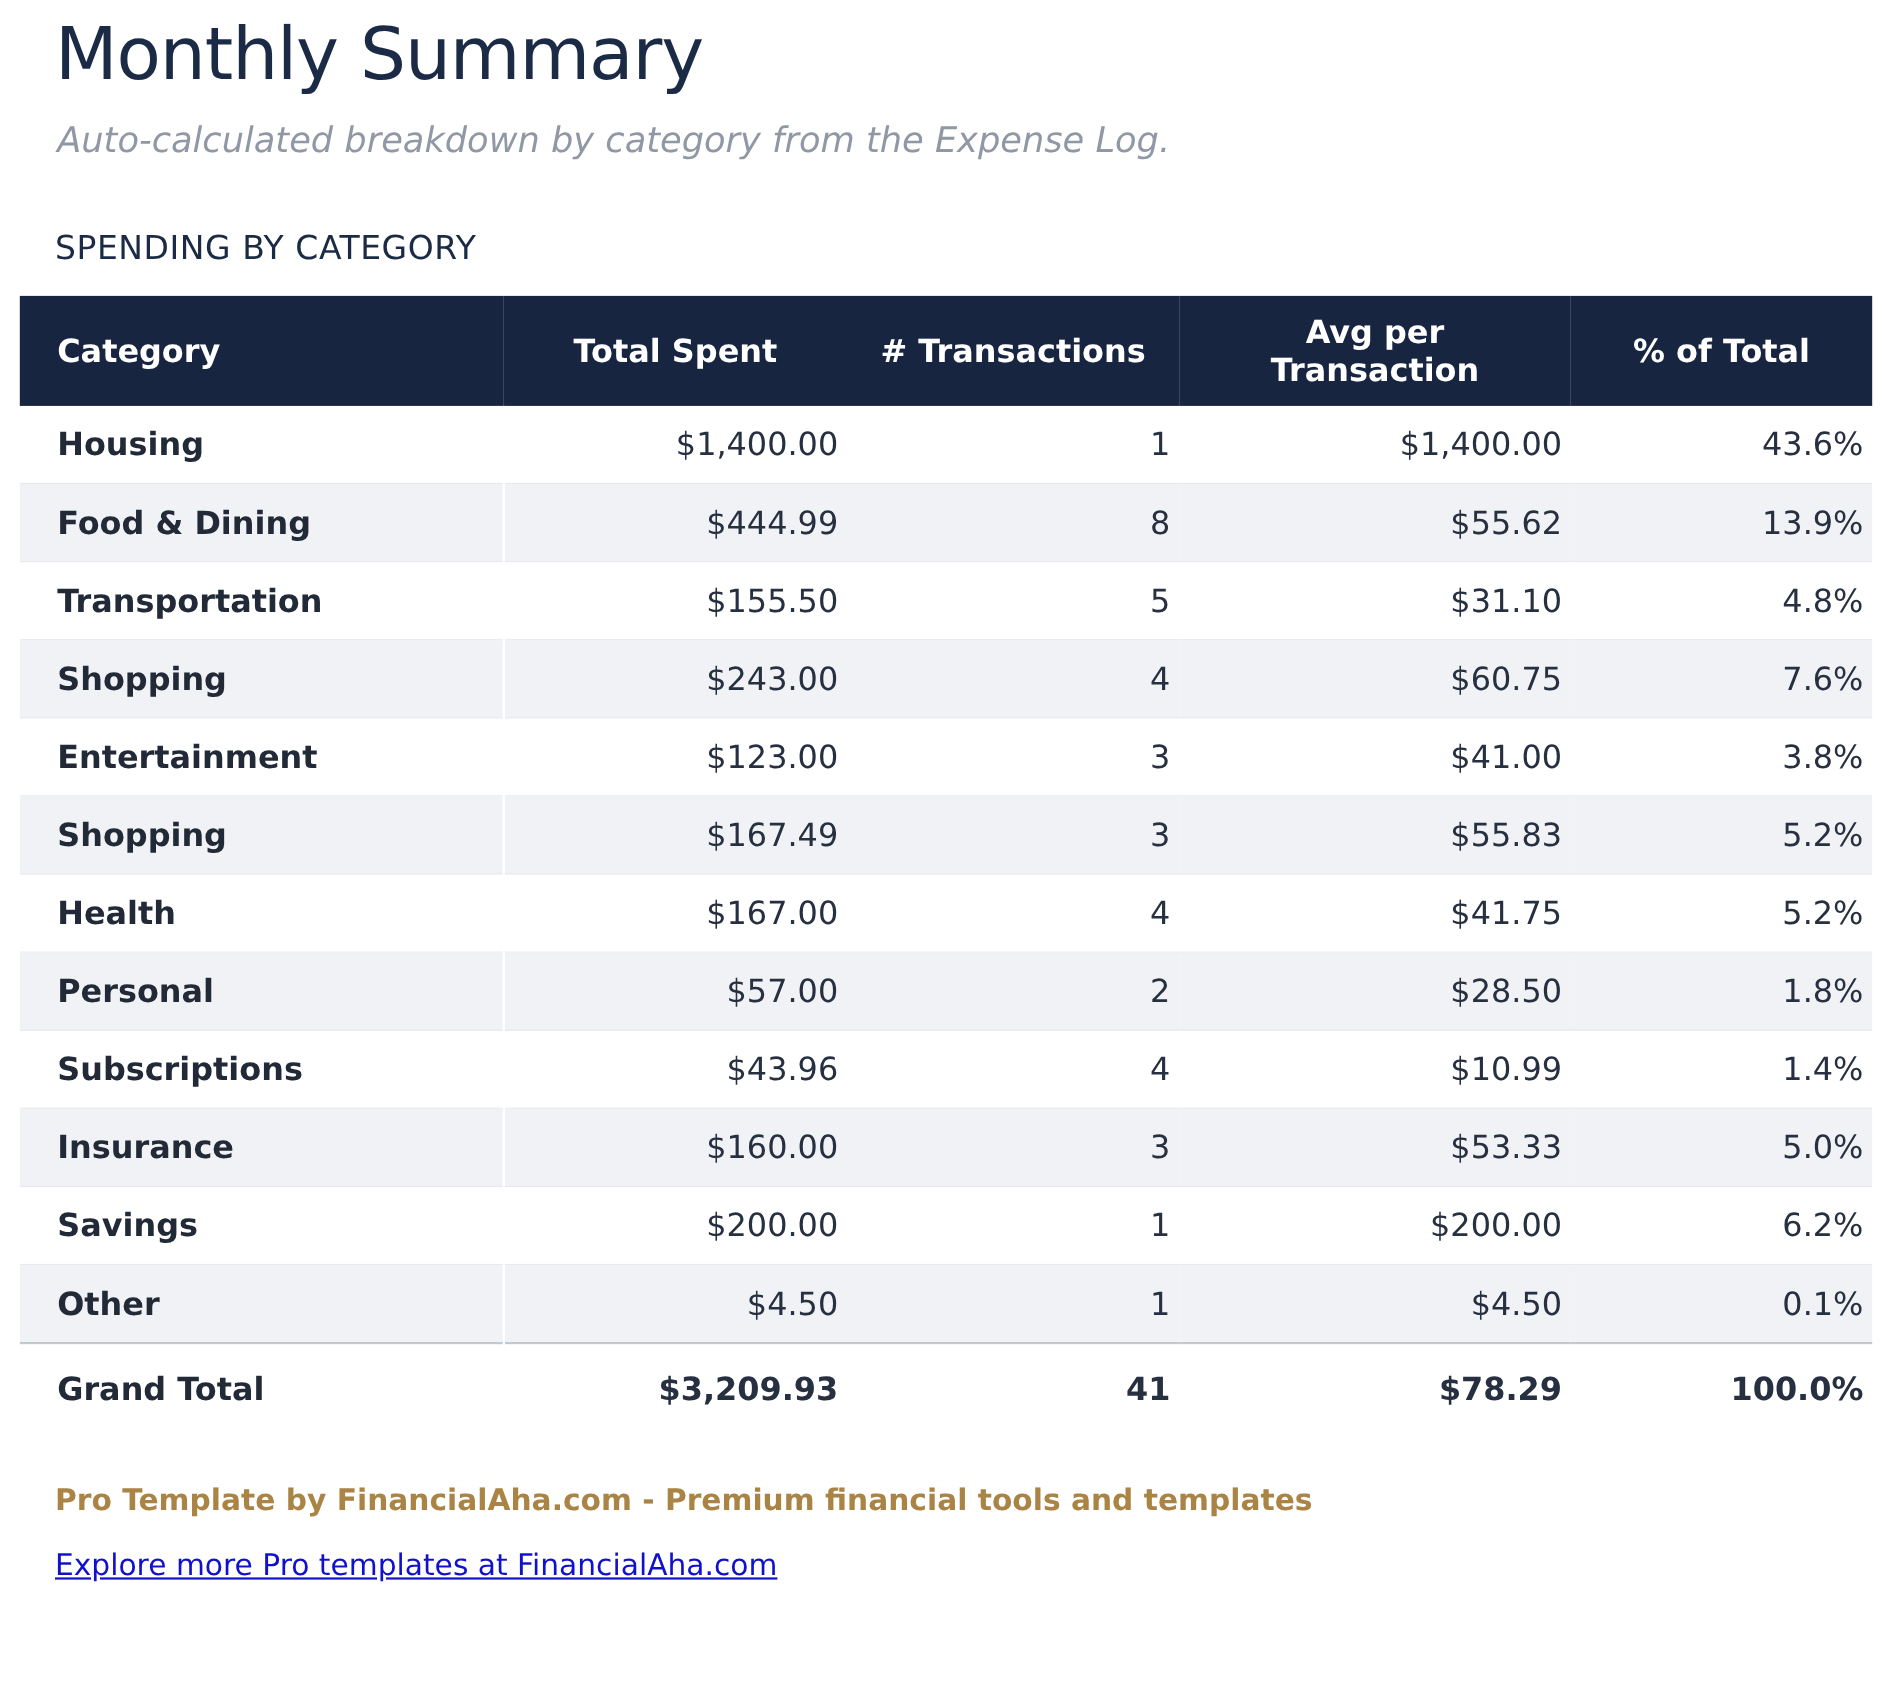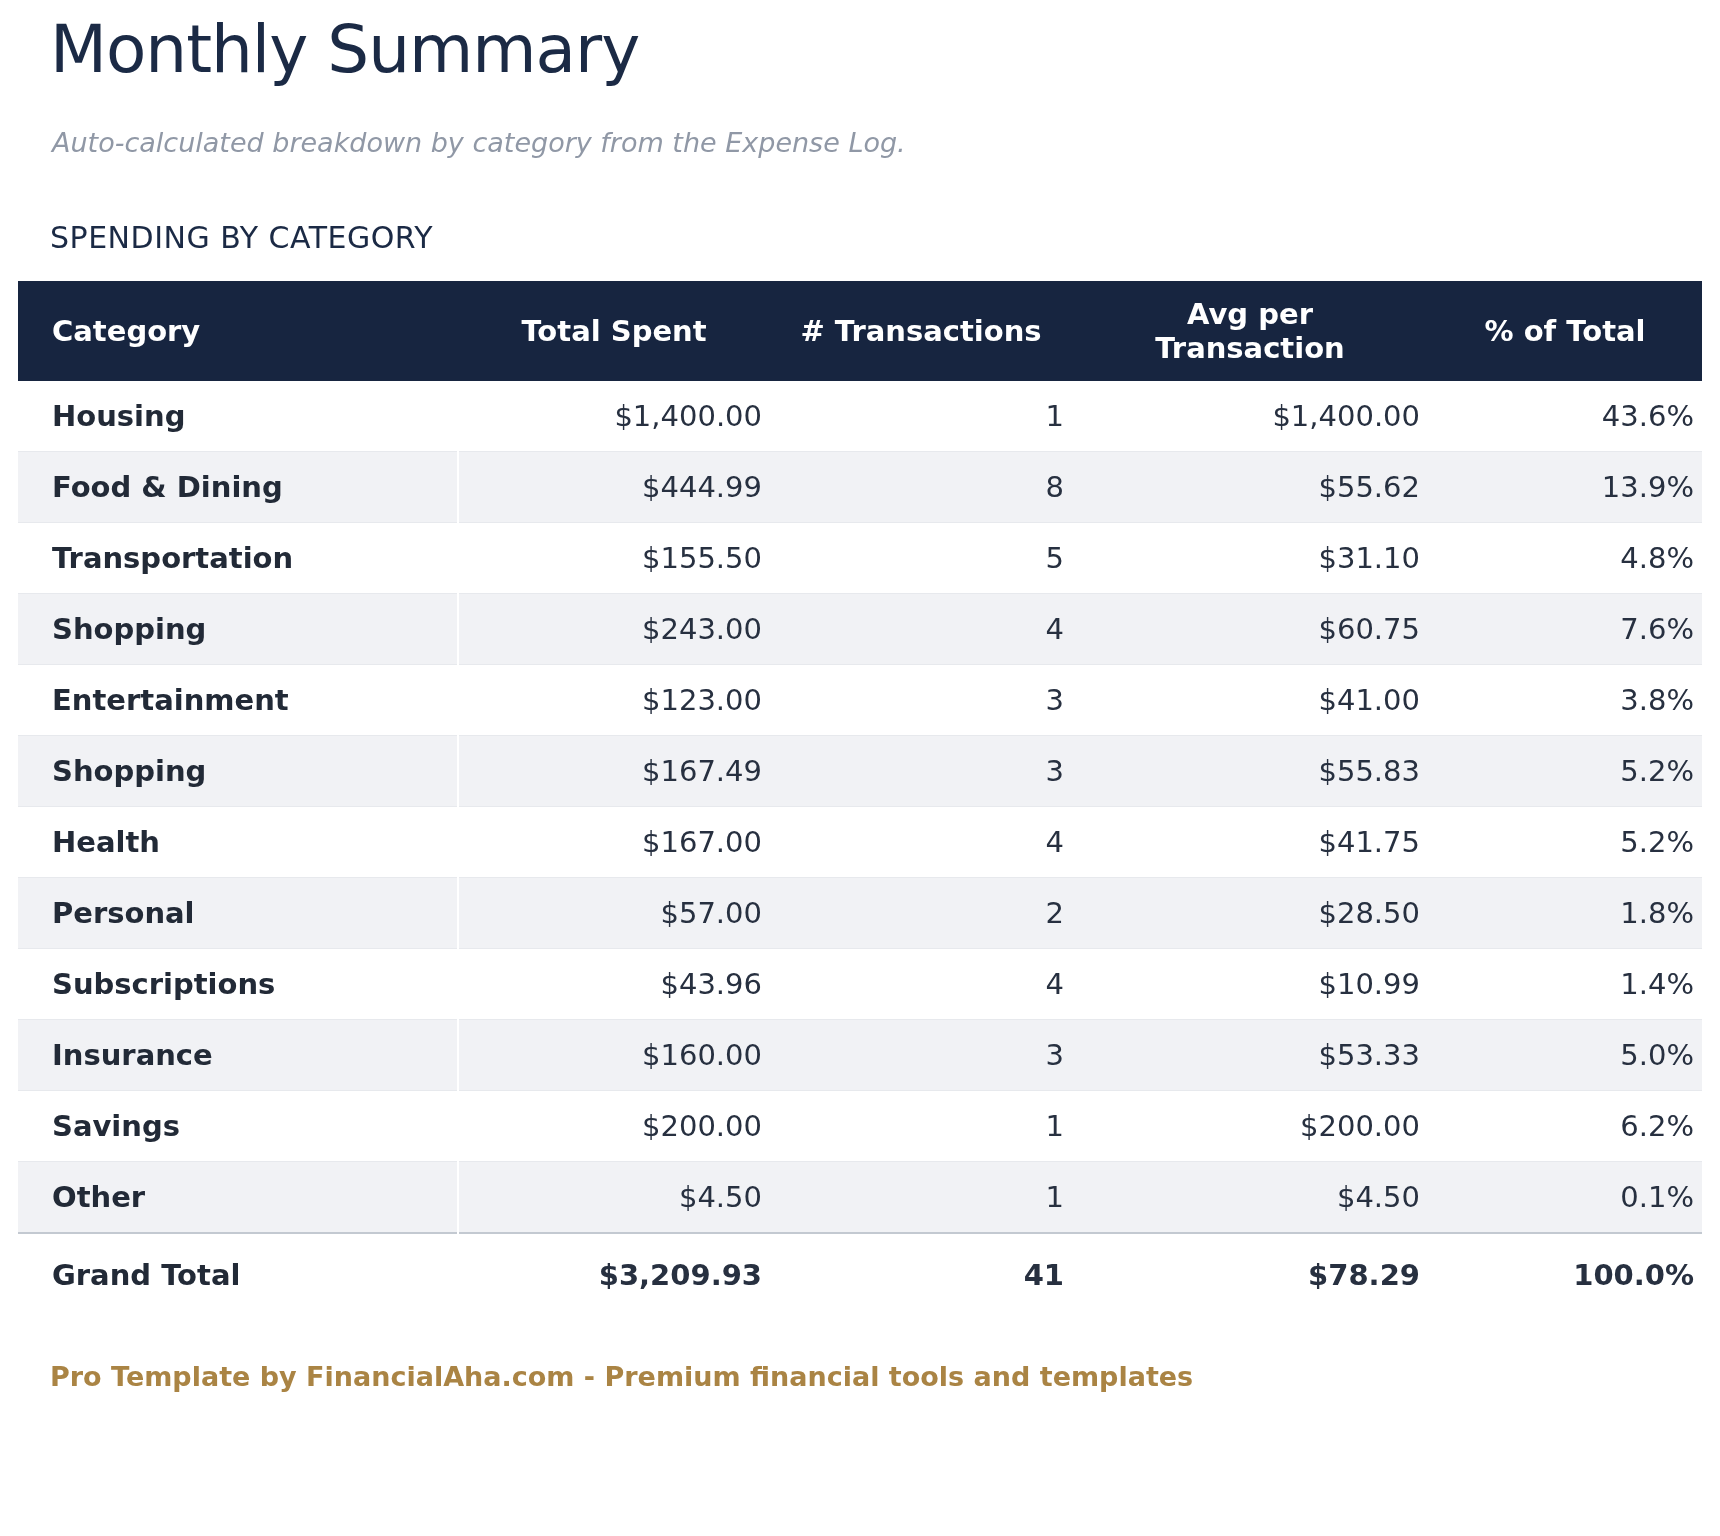--- a/index.html
+++ b/index.html
@@ -19,22 +19,22 @@
     width:1720px;height:1536px;overflow:hidden;
     background:#ffffff;color:var(--text);
     font-family:"DejaVu Sans","Liberation Sans",sans-serif;
   }
   .page-title{
     margin:14px 0 0 50px;
     font-size:66px;font-weight:normal;color:var(--title-navy);
     letter-spacing:-1px;line-height:1.1;
   }
   .subtitle{
-    margin:40px 0 0 52px;
-    font-size:27px;font-style:italic;color:var(--muted);
+    margin:21px 0 0 52px;
+    font-size:32px;font-style:italic;color:var(--muted);
   }
   .section-heading{
     margin:62px 0 0 50px;
     font-size:30px;font-weight:normal;color:var(--title-navy);
     letter-spacing:0.5px;
   }
   table.summary{
     margin:26px 0 0 18px;
     width:1684px;table-layout:fixed;border-collapse:collapse;
     font-size:29px;
@@ -190,13 +190,14 @@
       <td class="num">$3,209.93</td>
       <td class="num">41</td>
       <td class="num">$78.29</td>
       <td class="num">100.0%</td>
     </tr>
   </tfoot>
 </table>
 
 <div class="footer">
   <div class="promo">Pro Template by FinancialAha.com - Premium financial tools and templates</div>
+  <a class="explore-link" href="#">Explore more Pro templates at FinancialAha.com</a>
 </div>
 
 </body></html>

